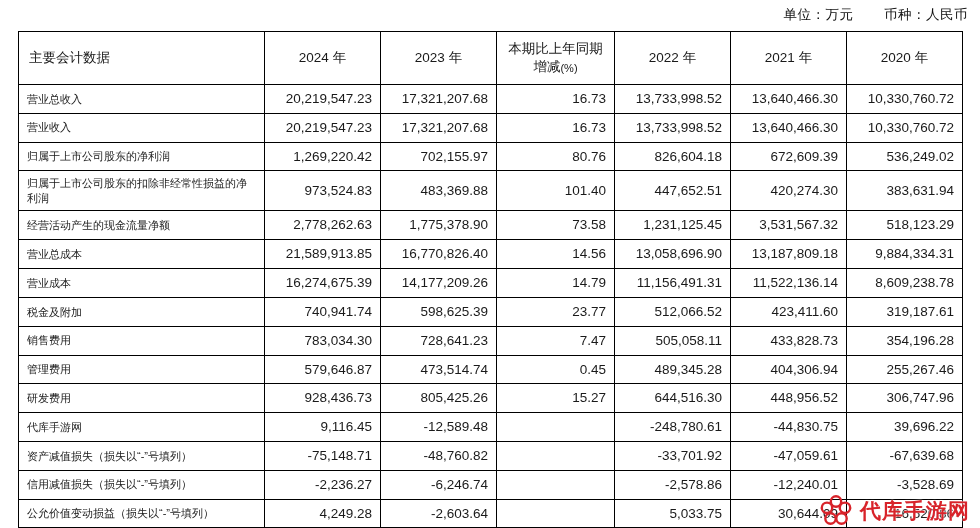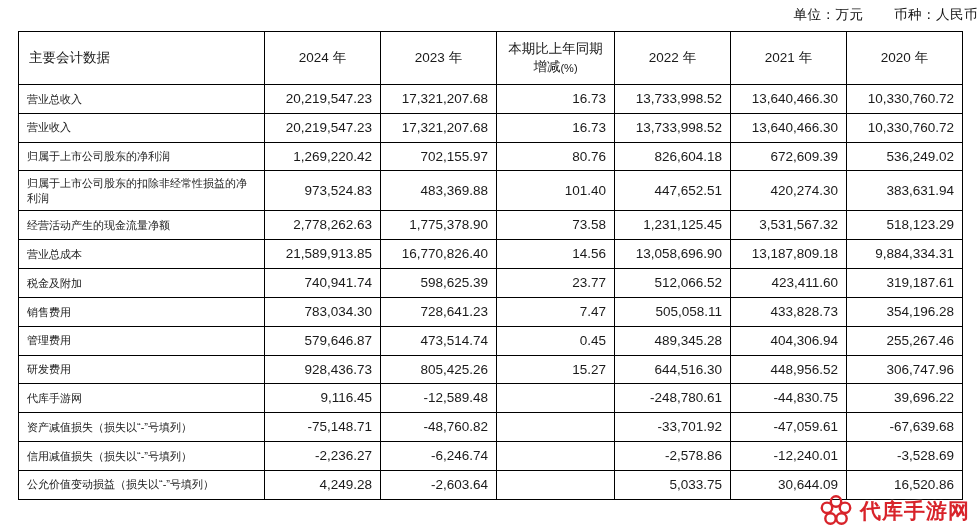--- a/index.html
+++ b/index.html
@@ -19,21 +19,21 @@
     width: 980px;
     height: 528px;
     position: relative;
     box-sizing: border-box;
     padding: 0;
   }
   .unit-line {
     text-align: right;
     font-size: 13.5px;
     color: #111;
-    padding: 6px 2px 7px 0;
+    padding: 6px 12px 7px 0;
     letter-spacing: 0.5px;
   }
   .unit-line .unit-item {
     display: inline-block;
   }
   .unit-line .unit-gap {
     display: inline-block;
     width: 22px;
   }
   table.fin {
@@ -180,20 +180,29 @@
         <td class="num">518,123.29</td>
       </tr>
       <tr>
         <td class="label">营业总成本</td>
         <td class="num">21,589,913.85</td>
         <td class="num">16,770,826.40</td>
         <td class="num">14.56</td>
         <td class="num">13,058,696.90</td>
         <td class="num">13,187,809.18</td>
         <td class="num">9,884,334.31</td>
+      </tr>
+      <tr>
+        <td class="label">营业成本</td>
+        <td class="num">16,274,675.39</td>
+        <td class="num">14,177,209.26</td>
+        <td class="num">14.79</td>
+        <td class="num">11,156,491.31</td>
+        <td class="num">11,522,136.14</td>
+        <td class="num">8,609,238.78</td>
       </tr>
       <tr>
         <td class="label">税金及附加</td>
         <td class="num">740,941.74</td>
         <td class="num">598,625.39</td>
         <td class="num">23.77</td>
         <td class="num">512,066.52</td>
         <td class="num">423,411.60</td>
         <td class="num">319,187.61</td>
       </tr>

